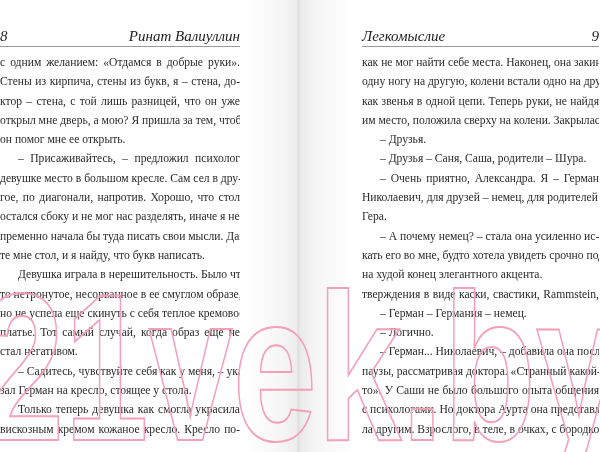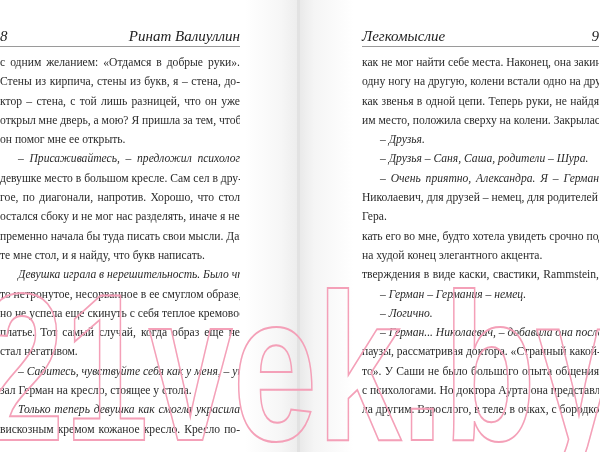--- a/index.html
+++ b/index.html
@@ -19,21 +19,21 @@
   .page-left .header { left:0; width:240px; }
   .page-right .header { left:63px; width:237px; }
   .rule { position:absolute; top:46px; height:1px; background:#9a9a9a; }
   .page-left .rule { left:0; width:240px; }
   .page-right .rule { left:63px; width:237px; }
   .body-text { position:absolute; top:53px; font-size:11.6px; line-height:19.3px; text-align:justify; }
   .page-left .body-text { left:0; width:240px; }
   .page-right .body-text { left:63px; width:237px; }
   .line { display:block; white-space:nowrap; text-align-last:justify; text-align:justify; height:19.3px; overflow:hidden; }
   .line.last { text-align-last:left; }
-  .line.indent { padding-left:18px;font-style:italic; }
+  .line.indent { padding-left:18px; }
   .watermark { position:absolute; left:0; top:0; width:600px; height:452px; pointer-events:none; }
 </style>
 </head>
 <body>
 
 <div class="spread">
 
   <div class="page page-left">
     <div class="header">
       <span>8</span>
@@ -73,20 +73,21 @@
     <div class="body-text" id="right-body">
         <span class="line">как не мог найти себе места. Наконец, она закинула</span>
         <span class="line">одну ногу на другую, колени встали одно на другое,</span>
         <span class="line">как звенья в одной цепи. Теперь руки, не найдя</span>
         <span class="line">им место, положила сверху на колени. Закрылась.</span>
         <span class="line indent last">– Друзья.</span>
         <span class="line indent last">– Друзья – Саня, Саша, родители – Шура.</span>
         <span class="line indent">– Очень приятно, Александра. Я – Герман</span>
         <span class="line">Николаевич, для друзей – немец, для родителей –</span>
         <span class="line last">Гера.</span>
+        <span class="line indent">– А почему немец? – стала она усиленно ис-</span>
         <span class="line">кать его во мне, будто хотела увидеть срочно под-</span>
         <span class="line last">на худой конец элегантного акцента.</span>
         <span class="line">тверждения в виде каски, свастики, Rammstein,</span>
         <span class="line indent last">– Герман – Германия – немец.</span>
         <span class="line indent last">– Логично.</span>
         <span class="line indent">– Герман... Николаевич, – добавила она после</span>
         <span class="line">паузы, рассматривая доктора. «Странный какой-</span>
         <span class="line">то». У Саши не было большого опыта общения</span>
         <span class="line">с психологами. Но доктора Аурта она представля-</span>
         <span class="line">ла другим. Взрослого, в теле, в очках, с бородкой.</span>

